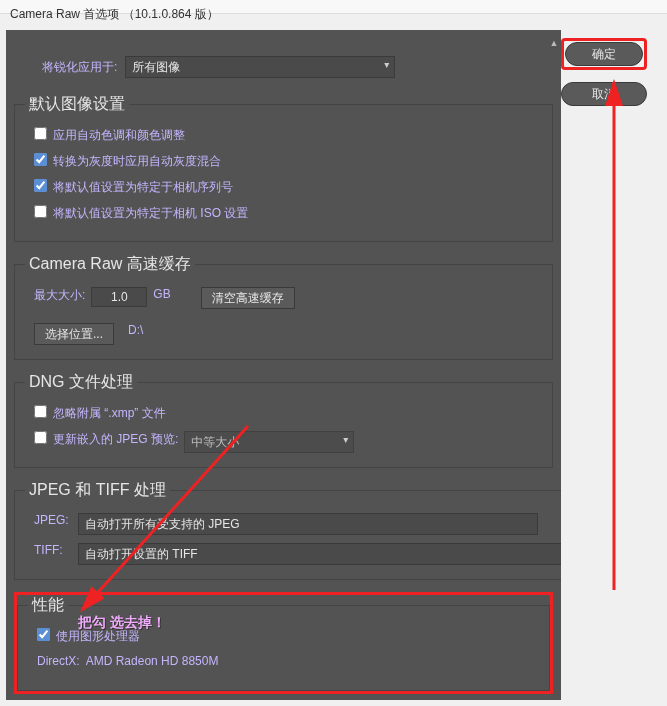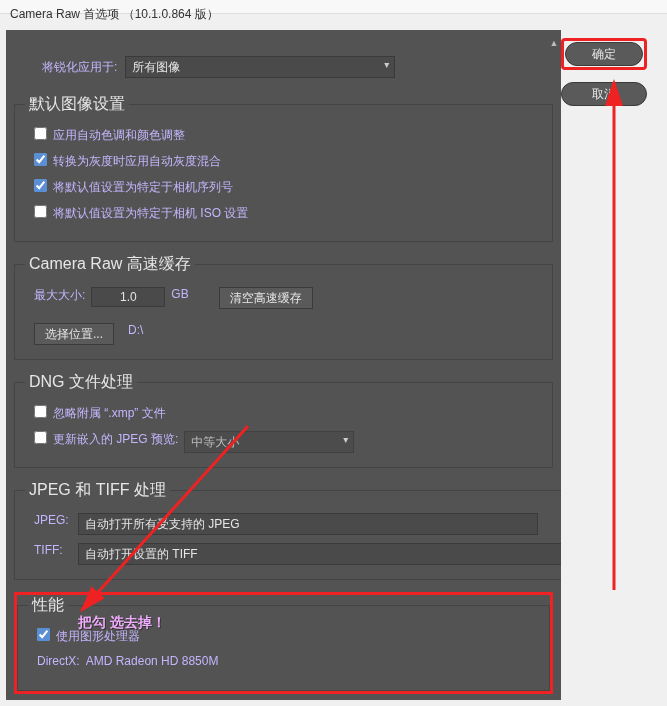--- a/index.html
+++ b/index.html
@@ -10,21 +10,21 @@
 .btn { background: #5a5a5a; color: #e6e6e6; border: 1px solid #3a3a3a; border-radius: 12px; height: 24px; font-size: 12px; cursor: pointer; display: flex; align-items: center; justify-content: center; }
 .btn-ok-wrap { border: 3px solid #e22; padding: 1px; border-radius: 4px; }
 fieldset { border: 1px solid #444; margin-top: 12px; padding: 8px 10px 10px 10px; position: relative; }
 legend { font-size: 16px; color: #e6e6e6; padding: 0 4px; }
 .row { display: flex; align-items: flex-start; gap: 6px; margin: 4px 9px; min-height: 22px; }
 .lbl { font-size: 12px; color: #c4b5fd; white-space: nowrap; }
 select, .sel { background: #4a4a4a; color: #e6e6e6; border: 1px solid #3a3a3a; height: 22px; font-size: 12px; padding: 0 20px 0 6px; appearance: none; position: relative; }
 .sel-wrap { position: relative; display: inline-block; }
 .sel-wrap::after { content: "▾"; position: absolute; right: 6px; top: 3px; font-size: 10px; color: #ccc; pointer-events: none; }
 input[type=checkbox] { width: 13px; height: 13px; accent-color: #5a8fd6; cursor: pointer; }
-.txt-in { background: #4a4a4a; color: #e6e6e6; border: 1px solid #3a3a3a; height: 20px; width: 74px; font-size: 12px; padding: 0 4px; text-align: center; }
+.txt-in { background: #4a4a4a; color: #e6e6e6; border: 1px solid #3a3a3a; height: 20px; width: 56px; font-size: 12px; padding: 0 4px; text-align: center; }
 .sbtn { background: #5a5a5a; color: #e6e6e6; border: 1px solid #3a3a3a; height: 22px; font-size: 12px; padding: 0 10px; cursor: pointer; }
 .top-row { display: flex; align-items: center; gap: 8px; padding: 22px 4px 4px 28px; position: relative; }
 .scroll-ind { position: absolute; right: 2px; top: 6px; width: 10px; height: 14px; display: flex; align-items: center; justify-content: center; color: #bbb; font-size: 9px; }
 .perf-box { border: 3px solid #e22; margin-top: 12px; padding: 0; }
 .perf-box fieldset { margin-top: 0; border: 1px solid #444; }
 .anno { color: #f0abfc; font-weight: bold; font-size: 14px; position: absolute; top: -2px; left: 60px; text-shadow: 1px 1px 0 #333; }
 svg.arrow { position: absolute; pointer-events: none; z-index: 50; }
 </style>
 </head>
 <body>

